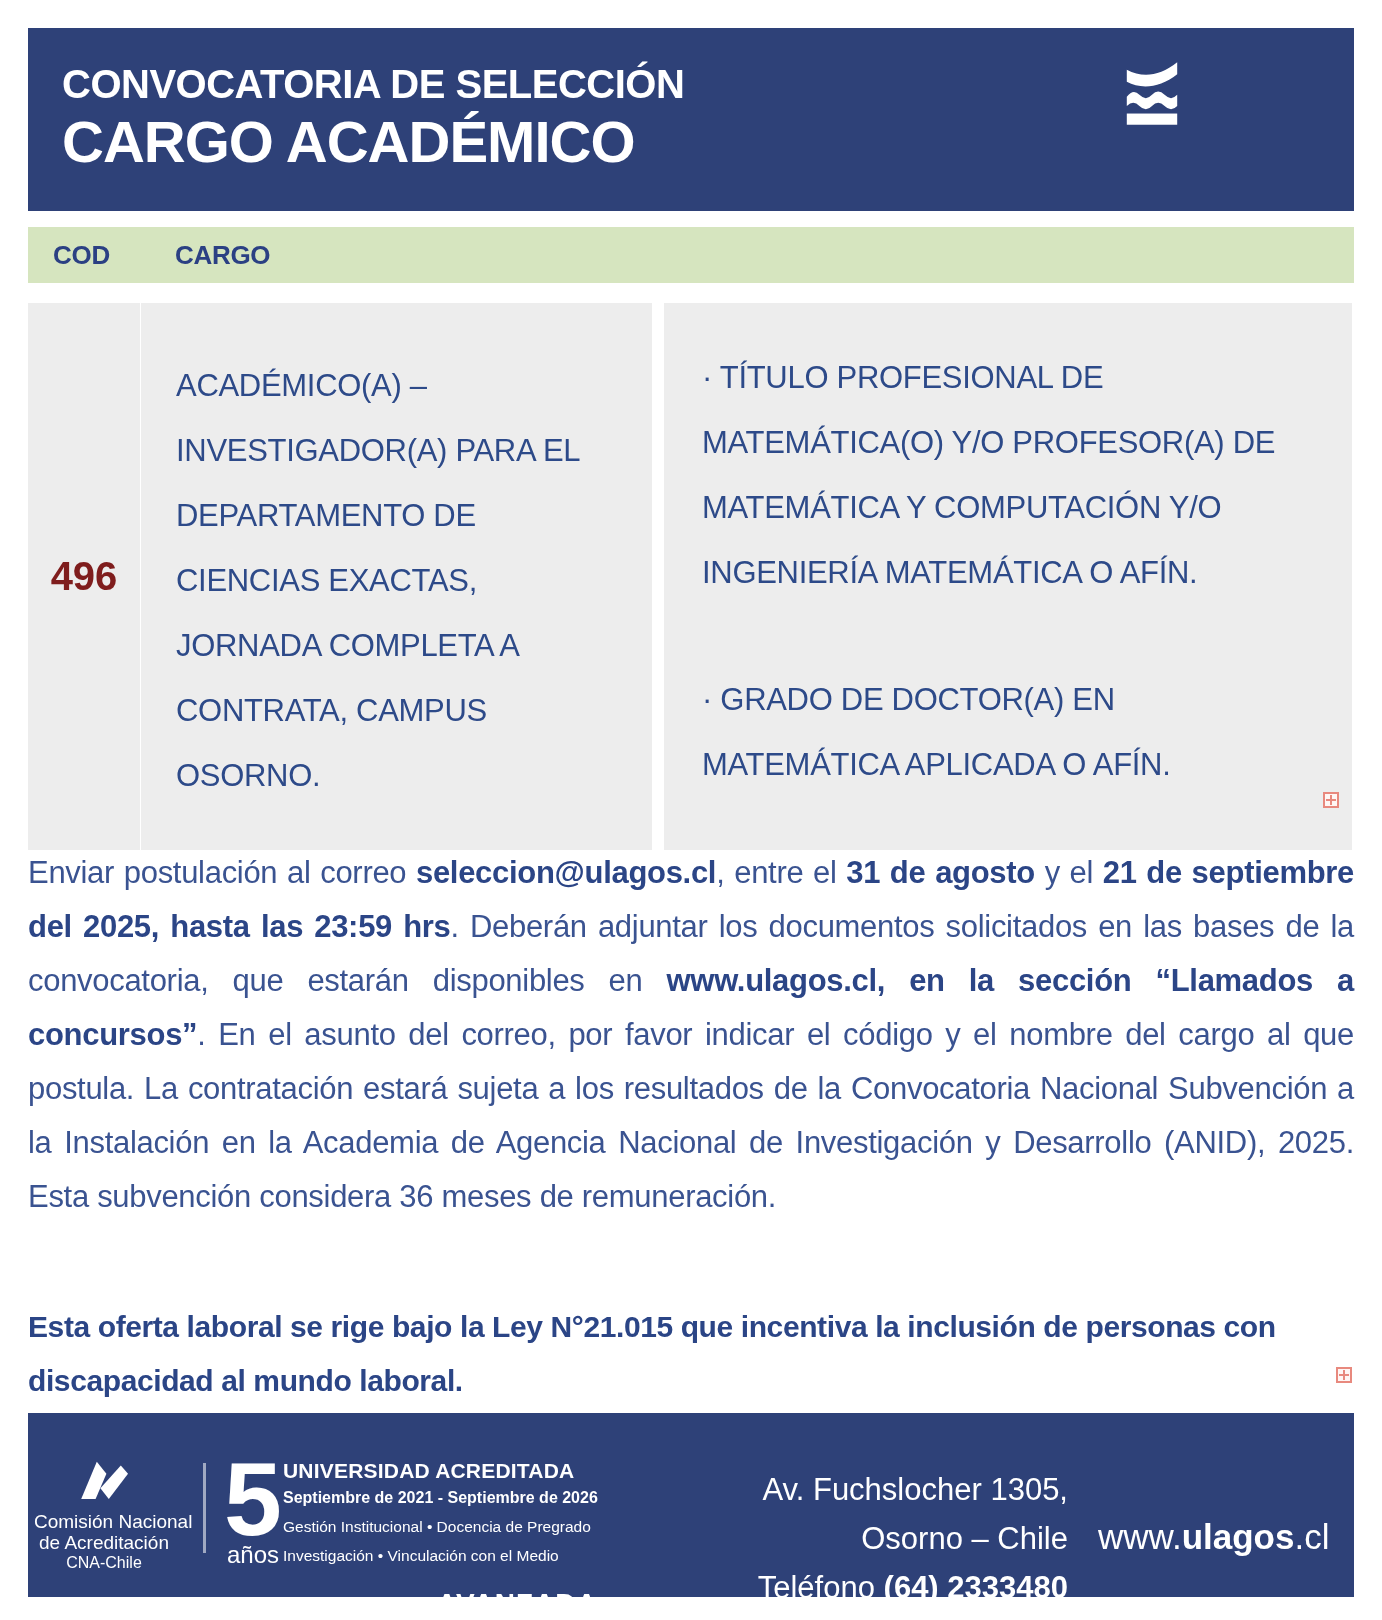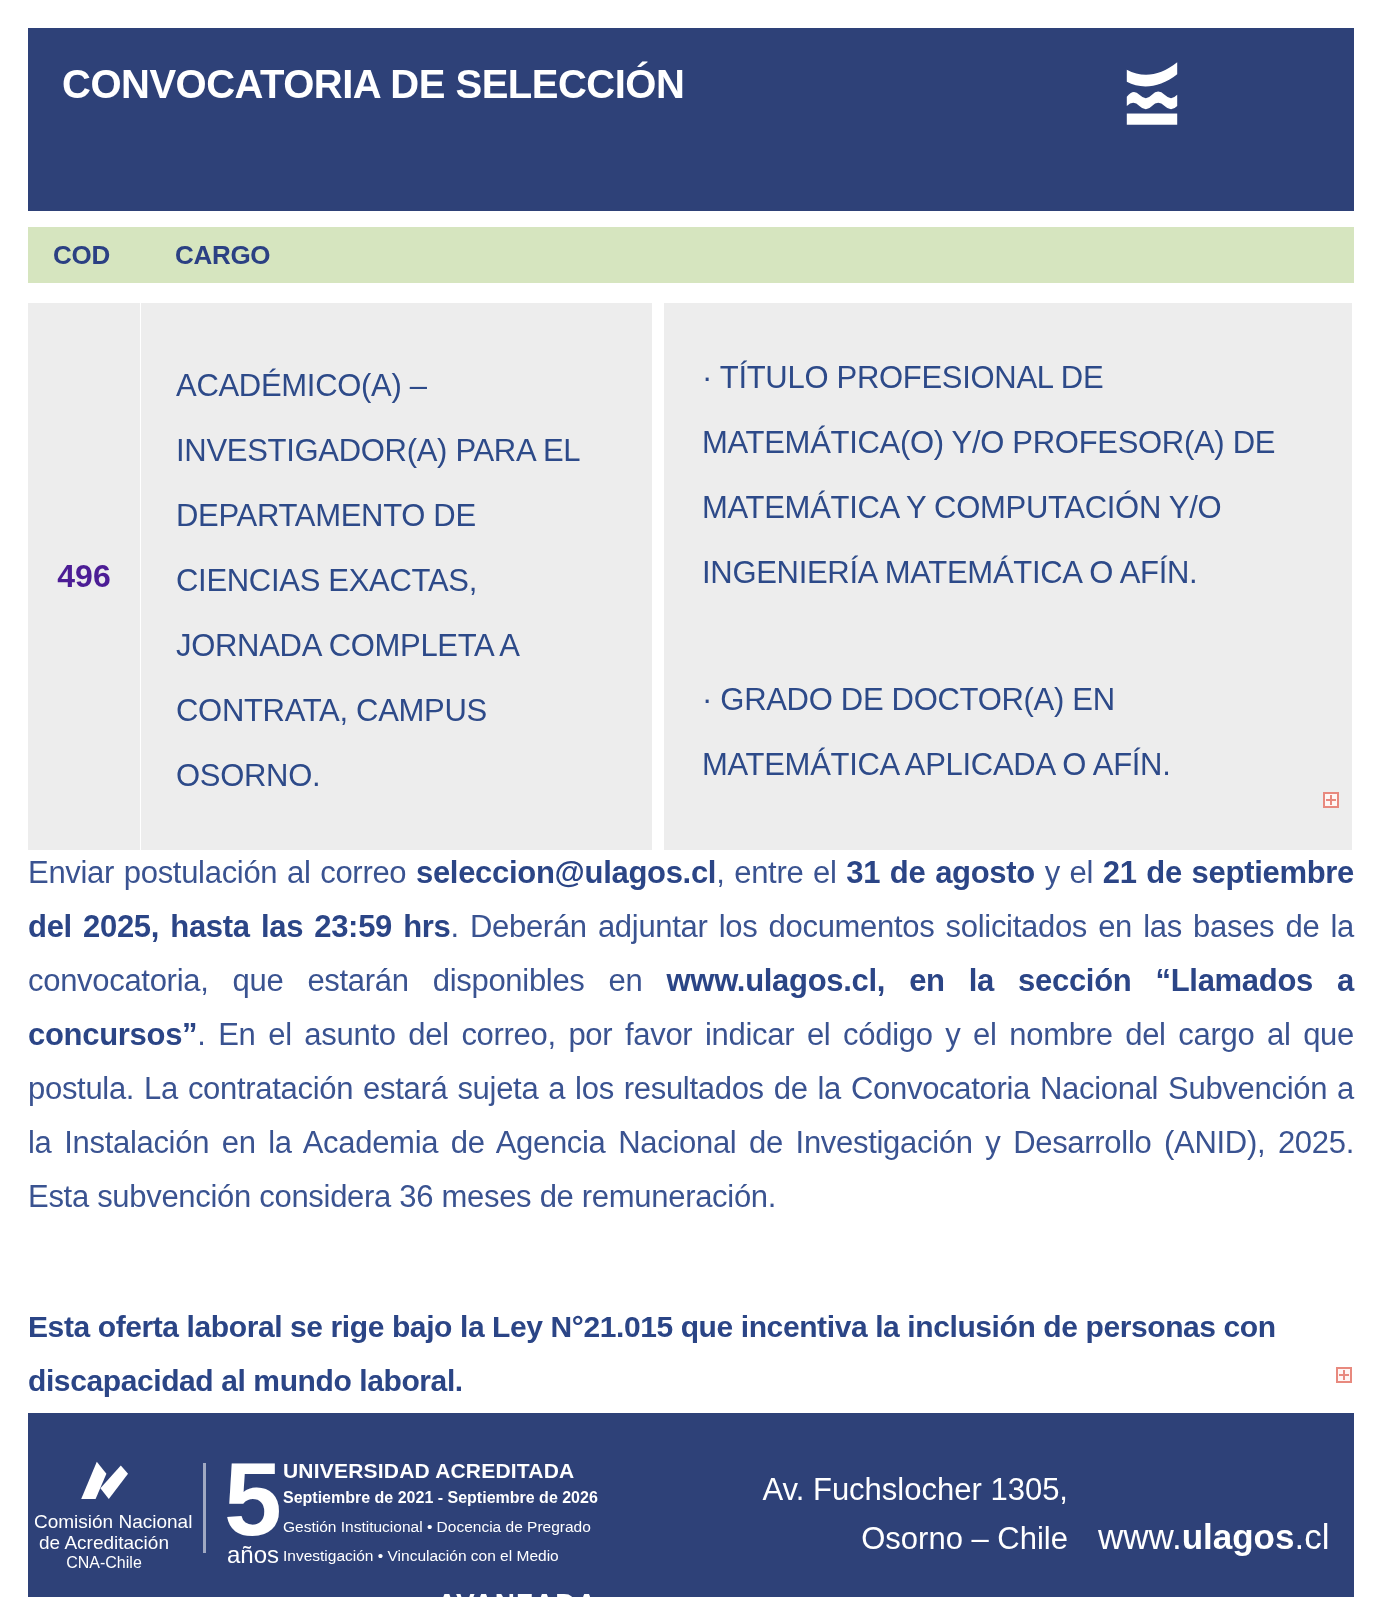--- a/index.html
+++ b/index.html
@@ -20,21 +20,21 @@
 
   .green-row { position:absolute; left:28px; top:227px; width:1326px; height:56px; background:#d6e5bf; }
   .green-row .col { position:absolute; top:0; line-height:56px; font-size:26px; font-weight:bold;
                     color:#2b4083; letter-spacing:-0.3px; white-space:nowrap;text-align:center; }
   .col-cod    { left:25px; }
   .col-cargo  { left:147px; }
   .col-perfil { left:652px; }
 
   .cell { position:absolute; top:303px; height:547px; background:#ededed; box-sizing:border-box; }
   .cod-cell    { left:28px;  width:112px;  display:flex; align-items:center; justify-content:center;
-                 font-size:32px; font-weight:bold; color:#4c1d95; }
+                 font-size:40px; font-weight:bold; color:#7f1d1d; }
   .cargo-cell  { left:141px; width:511px; padding:50px 30px 0 35px; }
   .perfil-cell { left:664px; width:688px; padding:42px 38px 0 38px; }
   .cell-text { font-size:31px; line-height:65px; color:#2d4a89; letter-spacing:-0.3px; }
   .perfil-item + .perfil-item { margin-top:62px; }
 
   .apply-paragraph { position:absolute; left:28px; top:846px; width:1326px;
                      font-size:31px; line-height:54px; text-align:justify;
                      color:#3a5391; letter-spacing:-0.3px; }
   .apply-paragraph .b, .b { font-weight:bold; color:#2b4586; }
   .law-note { position:absolute; left:28px; top:1300px; width:1326px;
@@ -69,20 +69,21 @@
   .website { position:absolute; left:1070px; top:104px; font-size:35px; white-space:nowrap; }
   .website .b, .address-block .b { color:#ffffff; }
 </style>
 </head>
 <body>
 
 <div class="page">
 
   <div class="band header-band">
     <div class="title1">CONVOCATORIA DE SELECCIÓN</div>
+    <div class="title2">CARGO ACADÉMICO</div>
     <div class="ulagos-logo">
       <svg class="waves" width="56" height="70" viewBox="0 0 60 72" aria-hidden="true">
         <g fill="#ffffff">
           <path d="M3 11 C20 20 38 18 57 3 L57 16 C38 31 18 32 3 24 Z"></path>
           <path d="M3 40 Q10 31 16.5 38 Q23.5 45 30 38 Q36.5 31 43.5 38 Q50.5 45 57 38 L57 50 Q50.5 57 43.5 50 Q36.5 43 30 50 Q23.5 57 16.5 50 Q10 43 3 50 Z"></path>
           <rect x="3" y="58" width="54" height="12"></rect>
         </g>
       </svg>
     </div>
   </div>
@@ -134,18 +135,19 @@
       <div class="acc-title">UNIVERSIDAD ACREDITADA</div>
       <div class="acc-period">Septiembre de 2021 - Septiembre de 2026</div>
       <div class="acc-area">Gestión Institucional • Docencia de Pregrado</div>
       <div class="acc-area">Investigación • Vinculación con el Medio</div>
       <div class="acc-level">AVANZADA</div>
     </div>
 
     <div class="address-block">
       <div>Av. Fuchslocher 1305,</div>
       <div>Osorno – Chile</div>
+      <div><span>Teléfono </span><span class="b">(64) 2333480</span></div>
     </div>
 
     <div class="website"><span>www.</span><span class="b">ulagos</span><span>.cl</span></div>
   </div>
 
 </div>
 
 </body></html>

